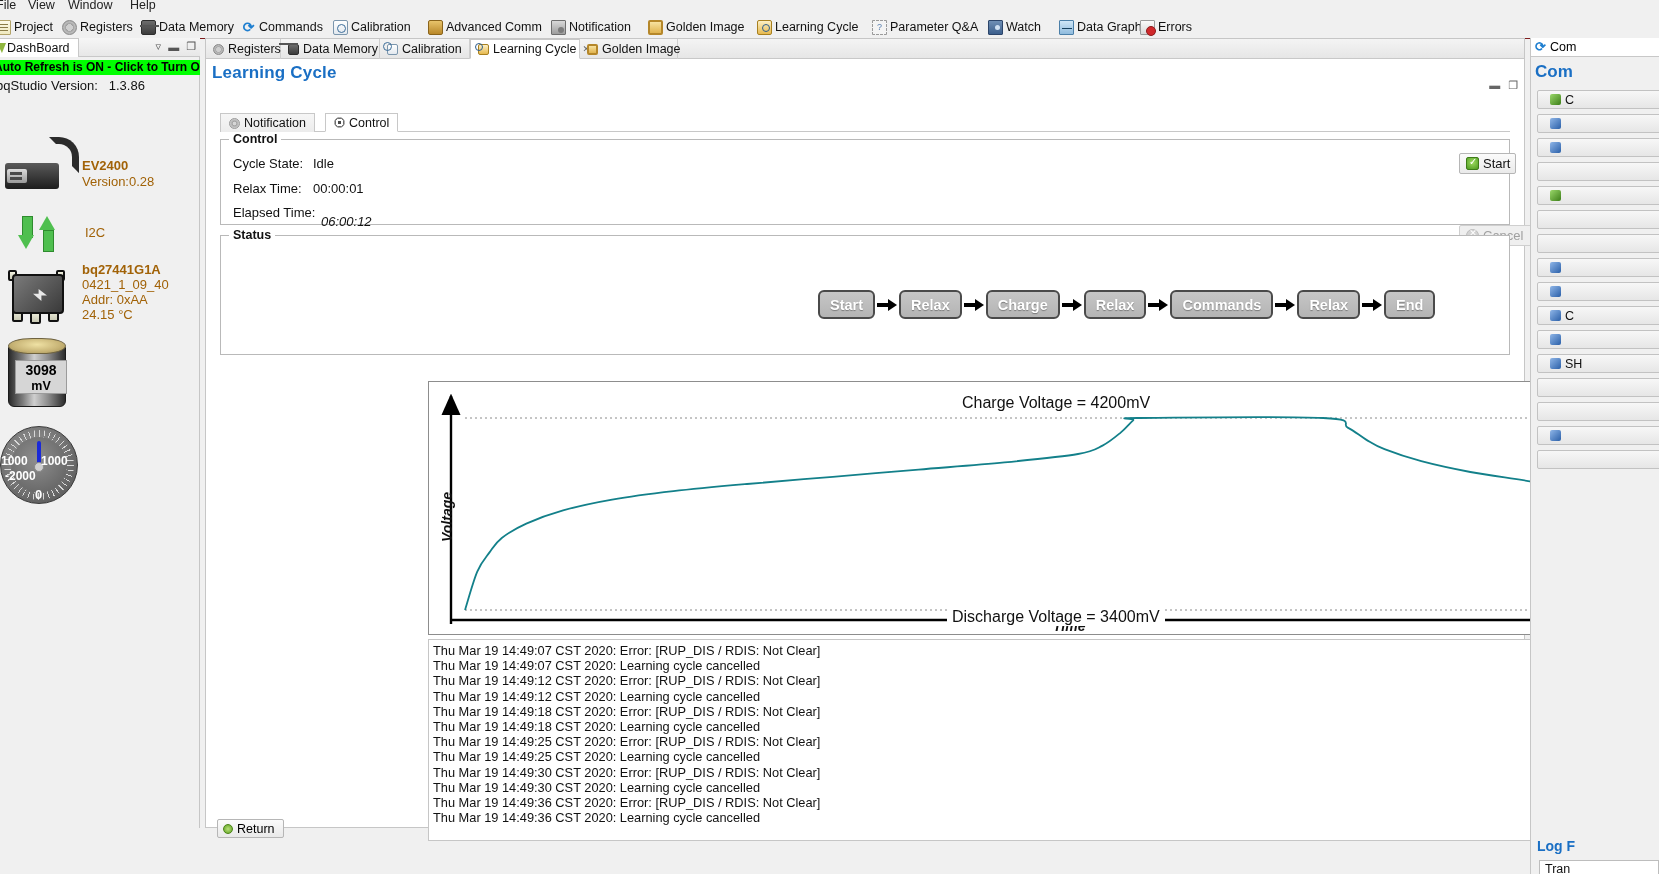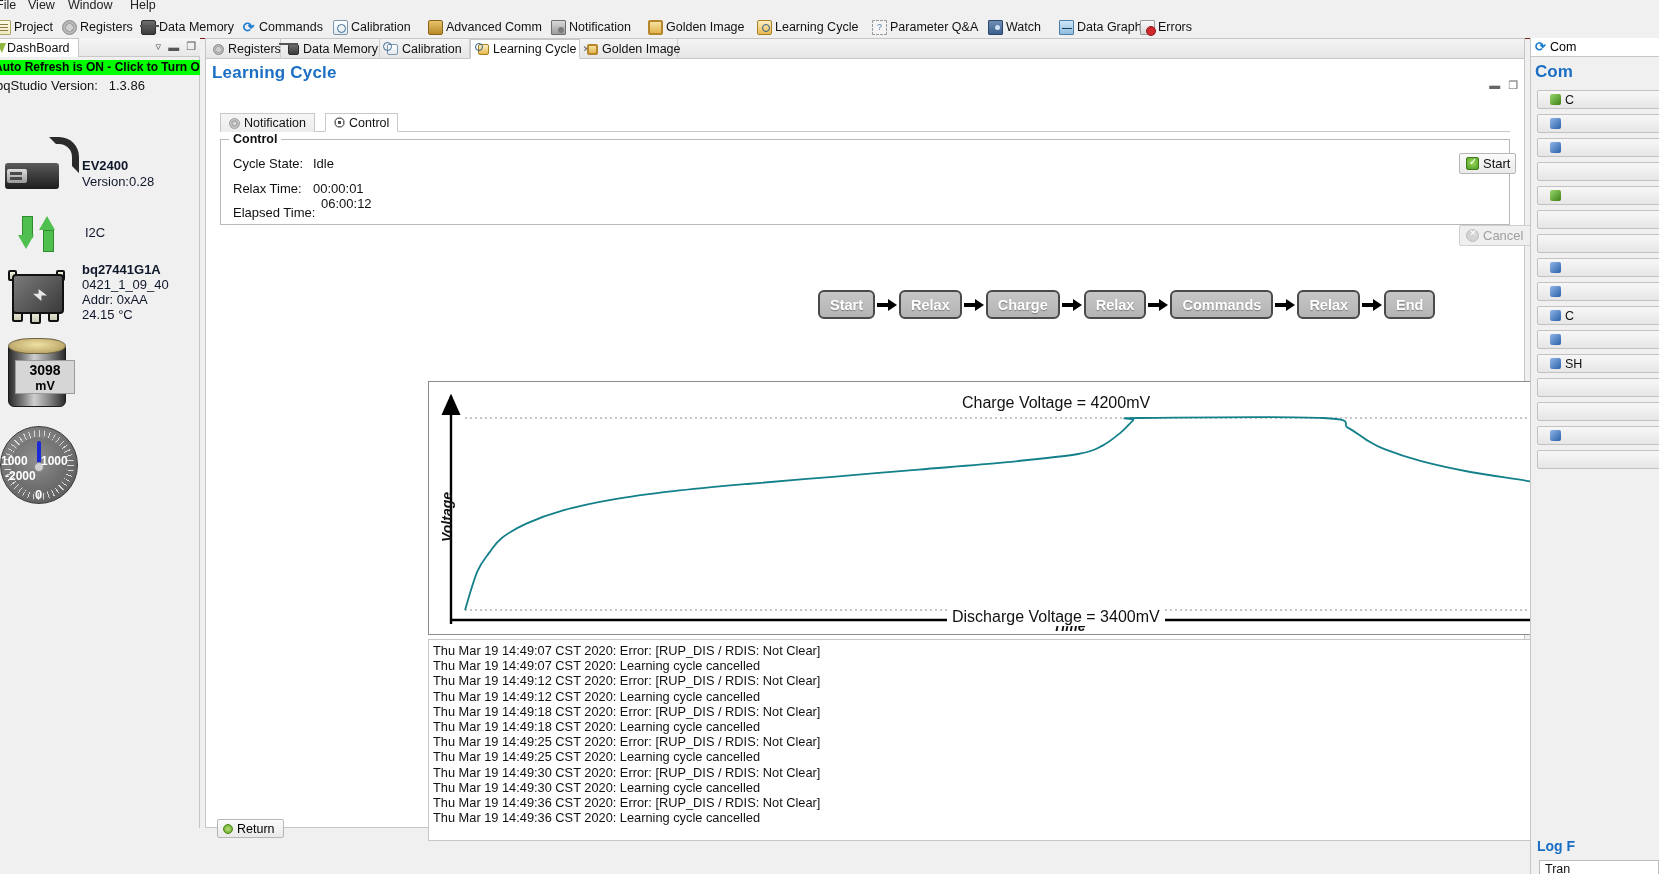--- a/index.html
+++ b/index.html
@@ -85,21 +85,21 @@
   .dash-ctrls span{ cursor:default; }
 
   .autorefresh {
     position:absolute; left:-6px; top:22px; width:206px; height:15px;
     background:#00ff00; color:#000; font-weight:bold; font-size:12px;
     line-height:15px; white-space:nowrap; overflow:hidden;
   }
   .bqver {
     position:absolute; left:-4px; top:40px; font-size:13px; color:#111; white-space:nowrap;
   }
-  .dash-text { font-size:13px; line-height:16px; color:#0f172a; white-space:nowrap; }
+  .dash-text { font-size:13px; line-height:16px; color:#a16207; white-space:nowrap; }
 
   
   .usb-ico { position:absolute; left:5px; top:95px; width:78px; height:62px; }
   .usb-body { position:absolute; left:0; top:30px; width:54px; height:26px;
     background:linear-gradient(#5a5a5a,#1d1d1d); border-radius:3px; }
   .usb-plug { position:absolute; left:2px; top:36px; width:20px; height:14px;
     background:linear-gradient(#dcdcdc,#9a9a9a); border-radius:2px; }
   .usb-plug::after{content:"";position:absolute;left:3px;top:3px;width:12px;height:3px;background:#4a4a4a;
     box-shadow:0 5px 0 0 #4a4a4a;}
   .usb-cable { position:absolute; left:44px; top:4px; width:30px; height:36px;
@@ -130,21 +130,21 @@
   .chip-leg.t1{left:4px;top:4px;width:9px;height:11px;} .chip-leg.t2{left:52px;top:4px;width:9px;height:11px;}
 
   
   .batt-ico { position:absolute; left:8px; top:300px; width:58px; height:78px; }
   .batt-top { position:absolute; left:0; top:0; width:58px; height:16px;
     background: radial-gradient(ellipse at 50% 40%, #efe1a4 0%, #c7b375 60%, #9c8c52 100%);
     border-radius: 50% / 60%; border:1px solid #6f6340; }
   .batt-body { position:absolute; left:0; top:9px; width:58px; height:60px;
     background: linear-gradient(to right, #2b2b2b 0%, #7d7d7d 25%, #cfcfcf 45%, #8b8b8b 70%, #2b2b2b 100%);
     border:1px solid #1b1b1b; border-radius: 0 0 6px 6px; }
-  .batt-lbl { position:absolute; left:7px; top:22px; width:60px; height:34px;
+  .batt-lbl { position:absolute; left:7px; top:22px; width:52px; height:34px;
     background:#d6d6d6; border:1px solid #9b9b9b; color:#000; font-weight:bold;
     font-size:14px; line-height:16px; text-align:center; padding-top:1px; }
   .batt-lbl div:last-child{ font-size:12.5px; }
 
   
   .gauge { position:absolute; left:0; top:388px; width:78px; height:78px;
     border-radius:50%;
     background: radial-gradient(circle at 42% 38%, #9d9d9d 0%, #6f6f6f 58%, #4a4a4a 100%);
     border:1px solid #3a3a3a; overflow:hidden; }
   .gauge-ticks { position:absolute; inset:3px; border-radius:50%;
@@ -457,32 +457,35 @@
     </div>
 
     <div class="grp" style="left:14px;top:100px;width:1290px;height:86px;">
       <div class="grp-lbl">Control</div>
 
       <div class="ctl-lbl" style="left:12px;top:16px;">Cycle State:</div>
       <div class="ctl-val" style="left:92px;top:16px;">Idle</div>
       <div class="ctl-lbl" style="left:12px;top:41px;">Relax Time:</div>
       <div class="ctl-val" style="left:92px;top:41px;">00:00:01</div>
       <div class="ctl-lbl" style="left:12px;top:65px;">Elapsed Time:</div>
-      <div class="ctl-val" style="left:100px;top:56px;">06:00:12</div>
+      <div class="ctl-val" style="left:100px;top:74px;font-style:italic;">06:00:12</div>
 
       <div class="btn" style="left:1238px;top:13px;width:57px;">
         <span class="btn-ico-shield"></span>
         <span>Start</span>
       </div>
       <div class="btn disabled" style="left:1238px;top:37px;width:84px;margin-top:48px;">
         <span class="btn-ico-x"></span>
         <span>Cancel</span>
       </div>
     </div>
 
+    <div class="grp" style="left:14px;top:196px;width:1290px;height:120px;">
+      <div class="grp-lbl">Status</div>
+    </div>
 
     <div class="flowbox">
       <div class="node">Start</div>
       <div class="arrowsep"></div>
       <div class="node">Relax</div>
       <div class="arrowsep"></div>
       <div class="node">Charge</div>
       <div class="arrowsep"></div>
       <div class="node">Relax</div>
       <div class="arrowsep"></div>

